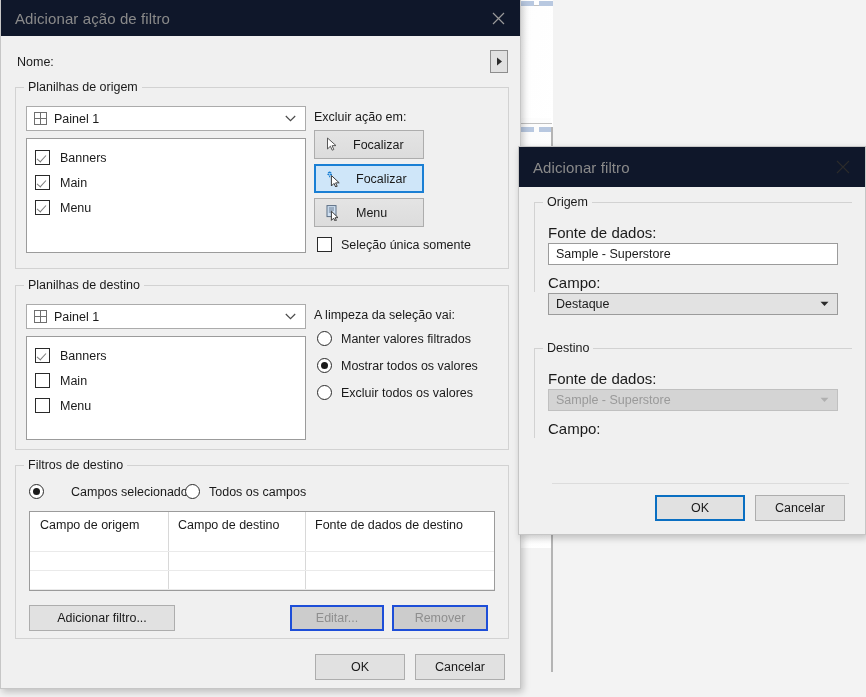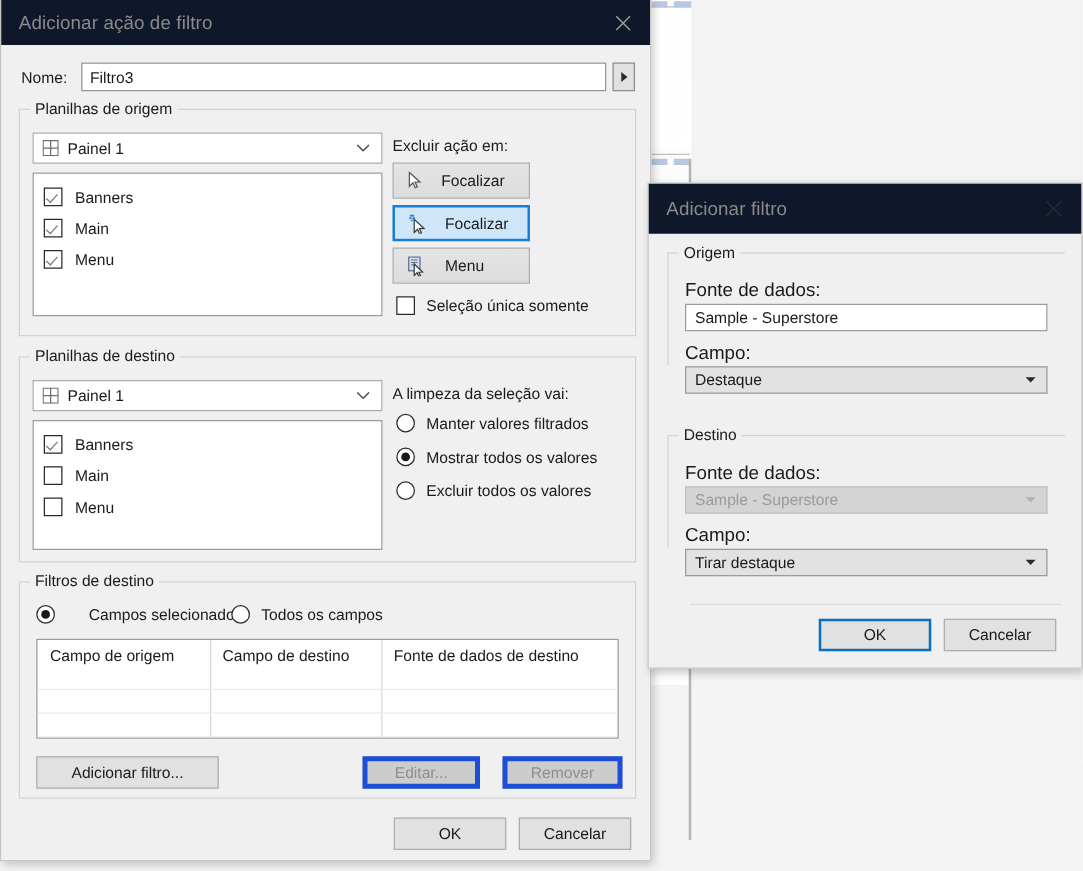--- a/index.html
+++ b/index.html
@@ -209,21 +209,21 @@
     border: 2px solid #1a7fd4;
   }
   .pushbtn.selected .act-txt { margin-left: 13px; }
   .pushbtn.plain {
     justify-content: center;
     background: #e1e1e1;
     border: 1px solid #adadad;
   }
   .pushbtn.disabled {
     background: #cccccc;
-    border: 4px solid #1d4ed8;
+    border: 2px solid #1d4ed8;
     color: #8e8e8e;
   }
   .pushbtn.default-ok {
     background: #e1e1e1;
     border: 2px solid #0a6fc2;
   }
 
   .checkrow {
     position: absolute;
     display: flex;
@@ -382,21 +382,20 @@
     <div class="title-text">Adicionar ação de filtro</div>
     <div class="title-spacer"></div>
     <div class="close-btn">
       <svg width="13" height="13" viewBox="0 0 13 13">
         <path d="M1,1 L12,12 M12,1 L1,12" stroke="#9a9a9a" stroke-width="1.2" fill="none"></path>
       </svg>
     </div>
   </div>
 
   <div class="name-label" style="left:16px; top:55px;">Nome:</div>
-  <div class="name-input" style="left:64px; top:50px; width:420px; height:23px;">Filtro3</div>
   <div class="spin-btn" style="left:489px; top:50px; width:18px; height:23px;">
     <svg width="7" height="9" viewBox="0 0 7 9">
       <path d="M1,0.5 L6,4.5 L1,8.5 Z" fill="#2b2b2b"></path>
     </svg>
   </div>
 
   <div class="group" style="left:14px; top:80px; width:494px; height:189px;">
     <div class="group-frame"></div>
     <div class="group-legend">Planilhas de origem</div>
     <div class="group-body">
@@ -533,21 +532,21 @@
         </div>
         <div class="ftable-head">
           <div class="th" style="width:138px;">Campo de origem</div>
           <div class="th" style="width:137px;">Campo de destino</div>
           <div class="th" style="width:189px;">Fonte de dados de destino</div>
         </div>
       </div>
 
       <div class="pushbtn plain" style="left:14px; top:147px; width:146px; height:26px;">Adicionar filtro...</div>
       <div class="pushbtn plain disabled" style="left:275px; top:147px; width:94px; height:26px;">Editar...</div>
-      <div class="pushbtn plain disabled" style="left:387px; top:147px; width:96px; height:26px;">Remover</div>
+      <div class="pushbtn plain disabled" style="left:377px; top:147px; width:96px; height:26px;">Remover</div>
     </div>
   </div>
 
   <div class="pushbtn plain" style="left:314px; top:654px; width:90px; height:26px;">OK</div>
   <div class="pushbtn plain" style="left:414px; top:654px; width:90px; height:26px;">Cancelar</div>
 </div>
 
 <div class="dialog" style="left:518px; top:146px; width:348px; height:389px;">
 
   <div class="titlebar" style="width:346px; height:40px;">
@@ -581,26 +580,20 @@
     <div class="group-legend">Destino</div>
     <div class="group-body">
       <div class="field-label" style="left:14px; top:29px;">Fonte de dados:</div>
       <div class="dropdown disabled" style="left:14px; top:48px; width:290px; height:22px;">
         <span>Sample - Superstore</span>
         <svg class="dd-arrow" width="9" height="6" viewBox="0 0 9 6">
           <path d="M0.5,0.8 L4.5,5 L8.5,0.8 Z" fill="#b0b0b0"></path>
         </svg>
       </div>
       <div class="field-label" style="left:14px; top:79px;">Campo:</div>
-      <div class="dropdown" style="left:14px; top:98px; width:290px; height:22px;">
-        <span>Tirar destaque</span>
-        <svg class="dd-arrow" width="9" height="6" viewBox="0 0 9 6">
-          <path d="M0.5,0.8 L4.5,5 L8.5,0.8 Z" fill="#2b2b2b"></path>
-        </svg>
-      </div>
     </div>
   </div>
 
   <div class="hr-sep" style="left:33px; top:336px; width:297px;"></div>
 
   <div class="pushbtn plain default-ok" style="left:654px; top:348px; width:90px; height:26px; left:136px;">OK</div>
   <div class="pushbtn plain" style="left:236px; top:348px; width:90px; height:26px;">Cancelar</div>
 </div>
 
 </body></html>

